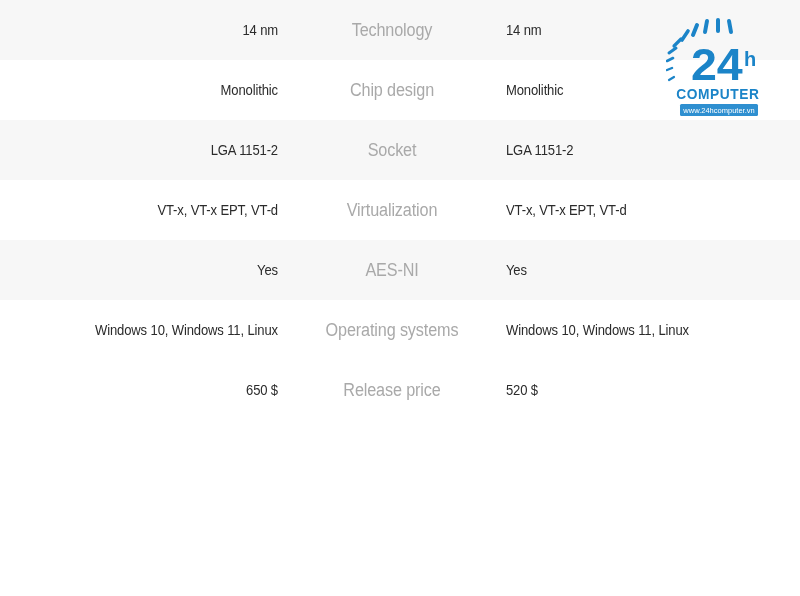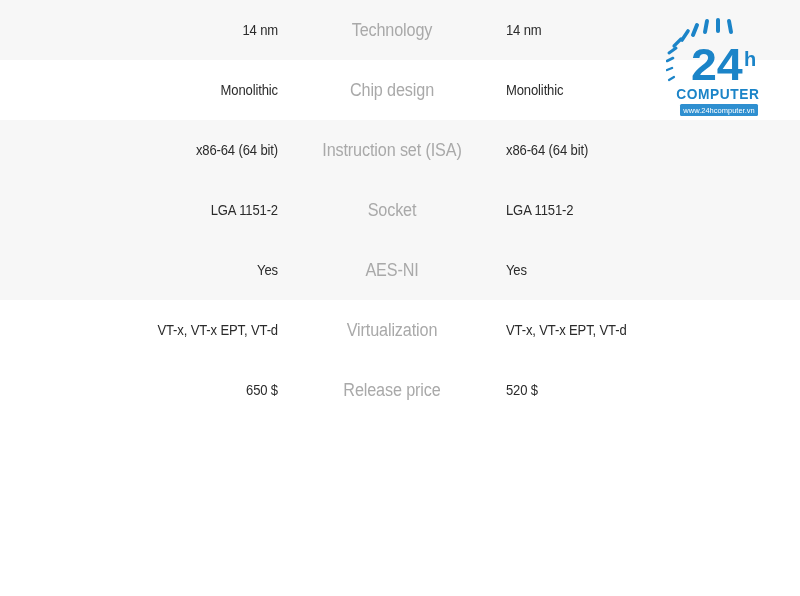--- a/index.html
+++ b/index.html
@@ -106,60 +106,60 @@
         </td>
         <td class="cell col-mid">
           <span class="cell-inner">Chip design</span>
         </td>
         <td class="cell col-right">
           <span class="cell-inner">Monolithic</span>
         </td>
       </tr>
       <tr class="spec-row row-shaded">
         <td class="cell col-left">
-          <span class="cell-inner">x86-64 (64 bit)</span>
-        </td>
-        <td class="cell col-mid">
-          <span class="cell-inner">Instruction set (ISA)</span>
-        </td>
-        <td class="cell col-right">
-          <span class="cell-inner">x86-64 (64 bit)</span>
-        </td>
-      </tr>
-      <tr class="spec-row row-shaded">
-        <td class="cell col-left">
           <span class="cell-inner">LGA 1151-2</span>
         </td>
         <td class="cell col-mid">
           <span class="cell-inner">Socket</span>
         </td>
         <td class="cell col-right">
           <span class="cell-inner">LGA 1151-2</span>
+        </td>
+      </tr>
+      <tr class="spec-row row-plain">
+        <td class="cell col-left">
+          <span class="cell-inner">VT-x, VT-x EPT, VT-d</span>
+        </td>
+        <td class="cell col-mid">
+          <span class="cell-inner">Virtualization</span>
+        </td>
+        <td class="cell col-right">
+          <span class="cell-inner">VT-x, VT-x EPT, VT-d</span>
         </td>
       </tr>
       <tr class="spec-row row-shaded">
         <td class="cell col-left">
           <span class="cell-inner">Yes</span>
         </td>
         <td class="cell col-mid">
           <span class="cell-inner">AES-NI</span>
         </td>
         <td class="cell col-right">
           <span class="cell-inner">Yes</span>
         </td>
       </tr>
       <tr class="spec-row row-plain">
         <td class="cell col-left">
-          <span class="cell-inner">VT-x, VT-x EPT, VT-d</span>
+          <span class="cell-inner">Windows 10, Windows 11, Linux</span>
         </td>
         <td class="cell col-mid">
-          <span class="cell-inner">Virtualization</span>
+          <span class="cell-inner">Operating systems</span>
         </td>
         <td class="cell col-right">
-          <span class="cell-inner">VT-x, VT-x EPT, VT-d</span>
+          <span class="cell-inner">Windows 10, Windows 11, Linux</span>
         </td>
       </tr>
       <tr class="spec-row row-plain">
         <td class="cell col-left">
           <span class="cell-inner">650 $</span>
         </td>
         <td class="cell col-mid">
           <span class="cell-inner">Release price</span>
         </td>
         <td class="cell col-right">

